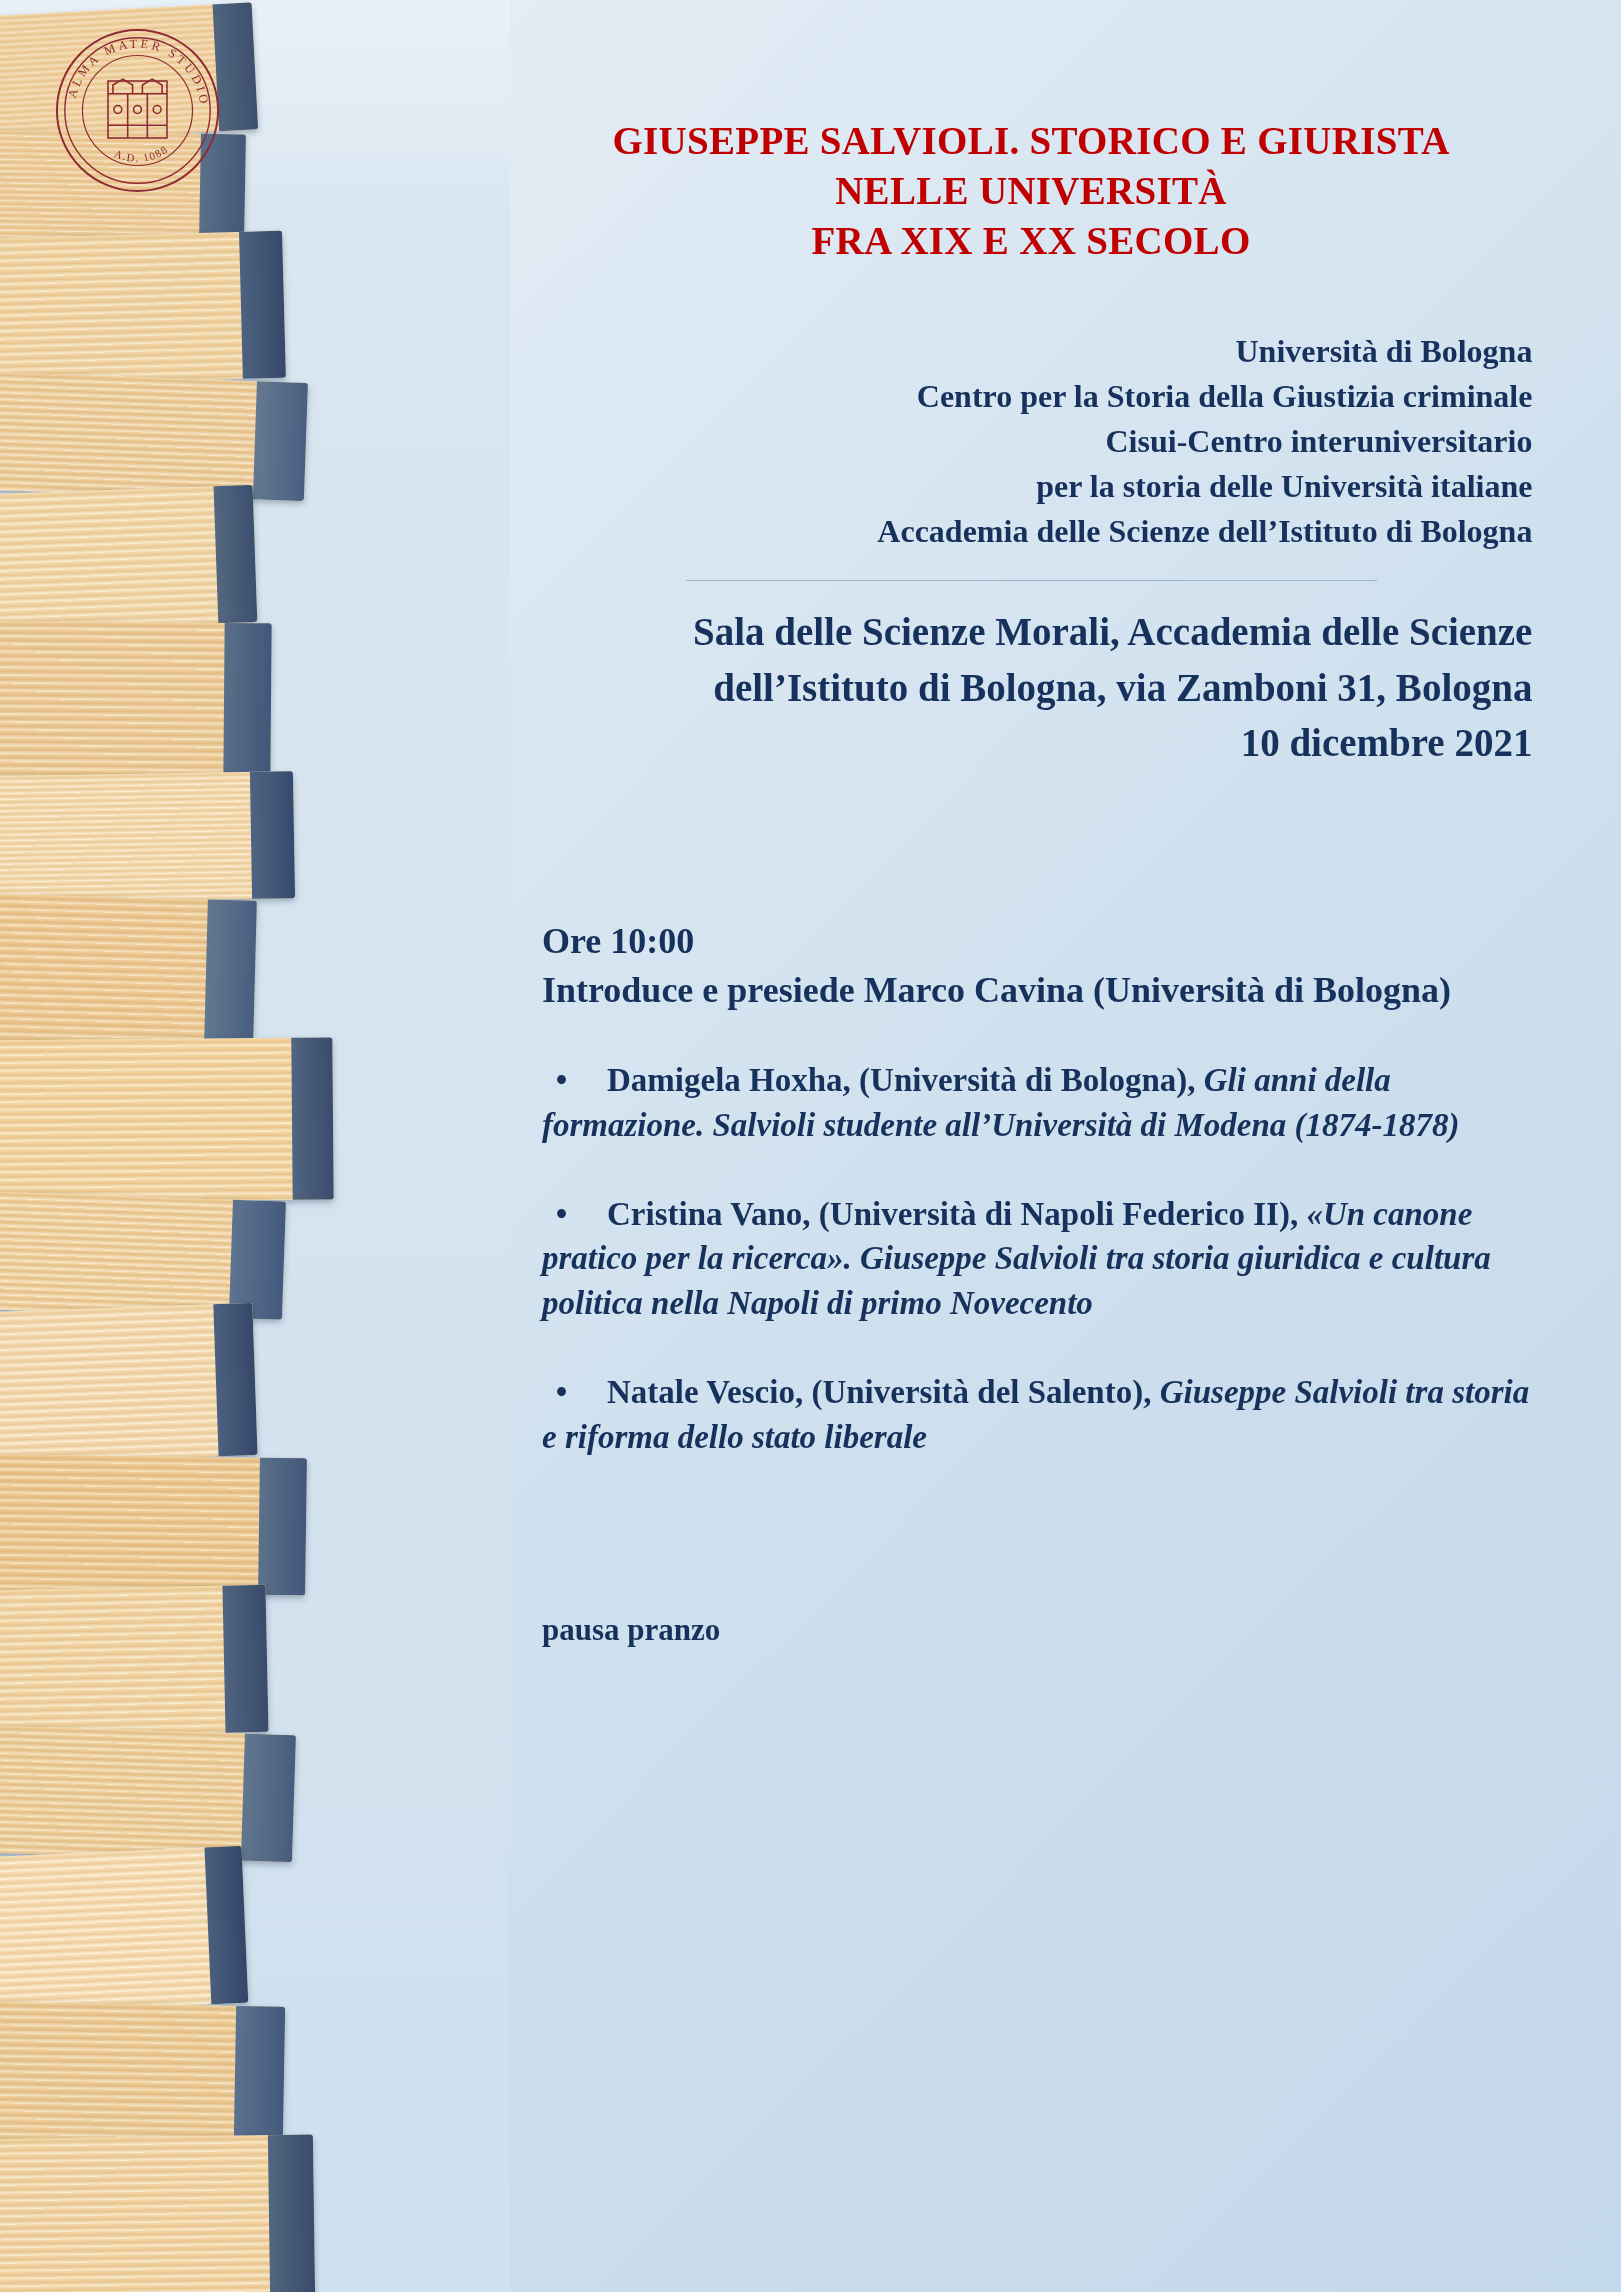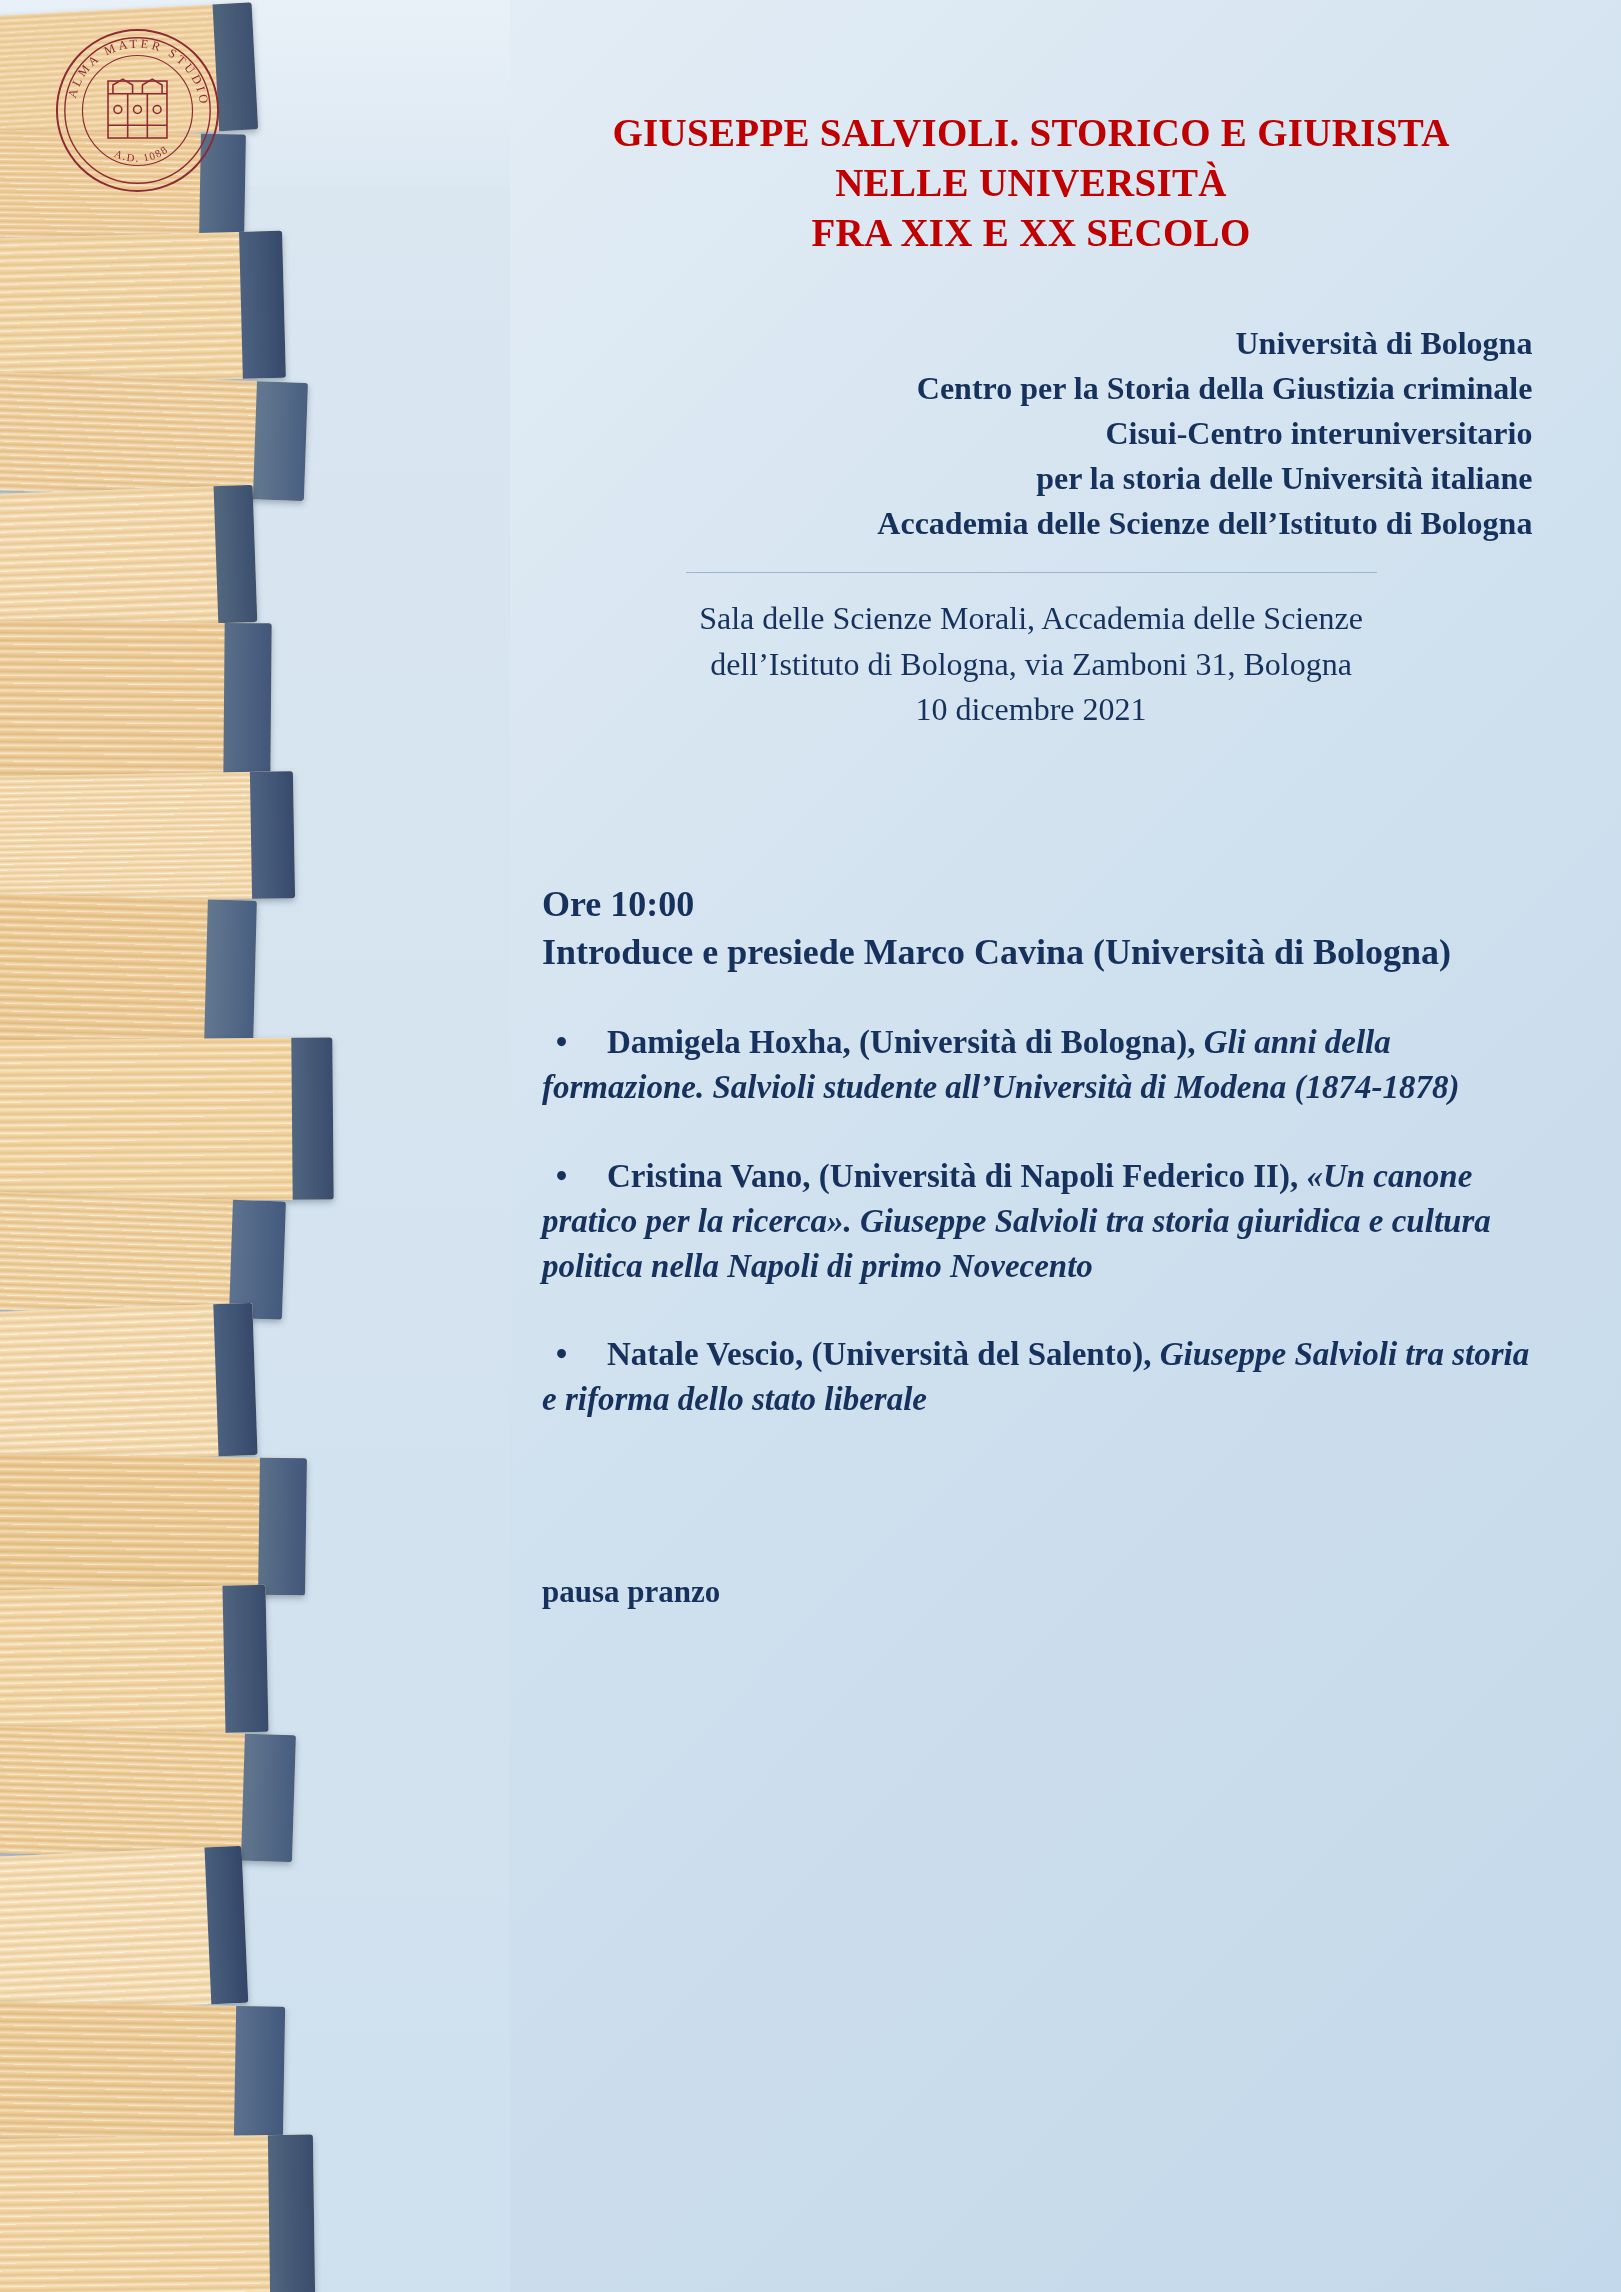--- a/index.html
+++ b/index.html
@@ -58,21 +58,21 @@
     left: 54px;
     top: 27.4px;
     width: 167px;
     height: 167px;
     z-index: 40;
   }
   
   .content {
     position: absolute;
     left: 510px;
-    top: 0;
+    top: 8px;
     width: 1111px;
     height: 1626px;
     box-sizing: border-box;
     padding: 0 69px 0 0;
   }
   .title {
     color: #c00000;
     font-weight: bold;
     text-align: center;
     font-size: 39px;
@@ -91,23 +91,23 @@
     padding: 0 19.6px;
   }
   .rule {
     width: 691px;
     height: 1px;
     background: #9fb4c9;
     margin: 25.5px auto 0 auto;
   }
   .venue {
     color: #16325c;
-    font-weight: normal;
-    text-align: center;
-    font-size: 32px;
+    font-weight: bold;
+    text-align: right;
+    font-size: 39px;
     line-height: 1.42;
     margin: 23.5px 0 0 0;
     padding: 0 19.6px;
   }
   .program {
     margin: 147px 0 0 32px;
     width: 990px;
     color: #16325c;
   }
   .session-head {

